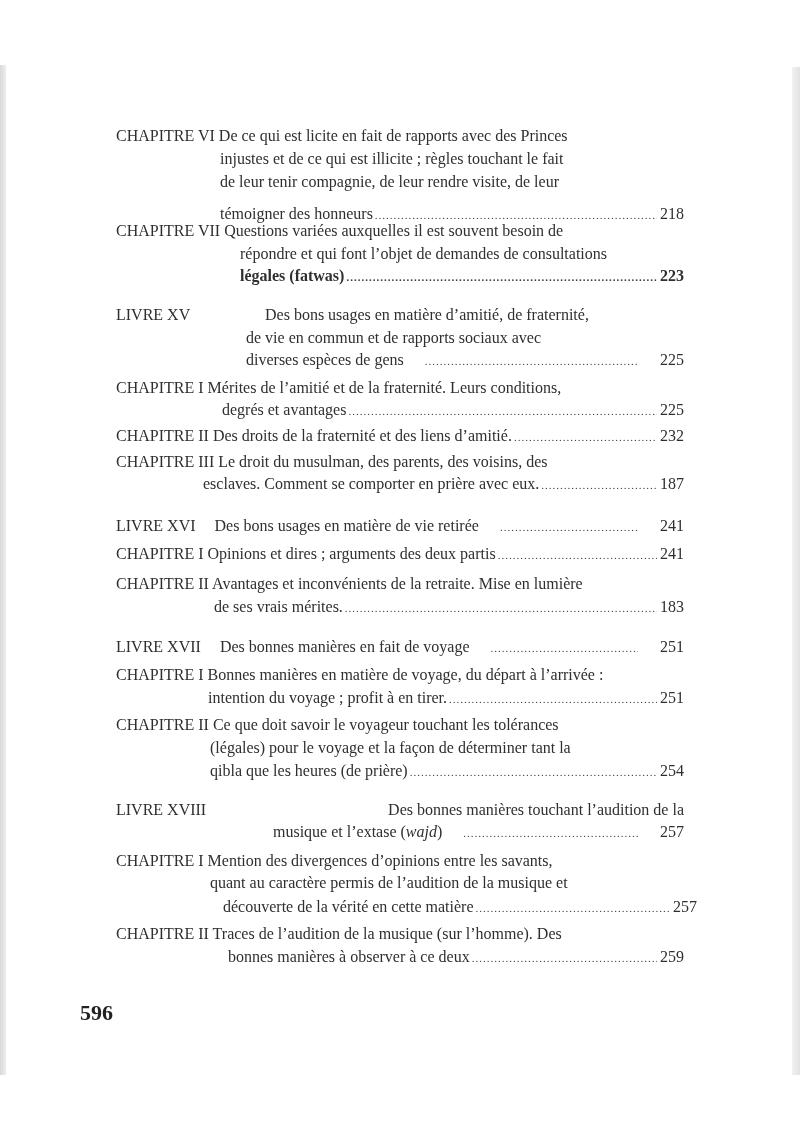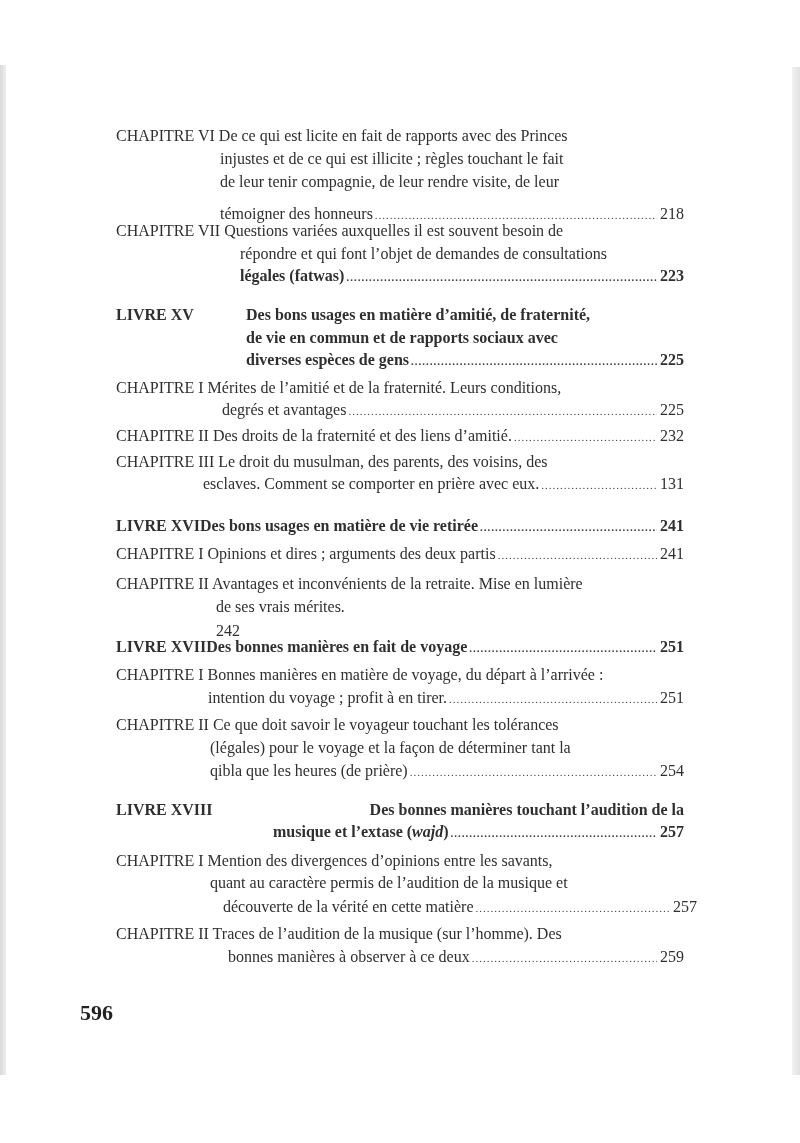--- a/index.html
+++ b/index.html
@@ -11,21 +11,21 @@
   .edge-left { position: absolute; left: 0; top: 65px; width: 6px; height: 1010px;
     background: linear-gradient(to right, #d9d9dc, #eeeeef); }
   .edge-right { position: absolute; right: 0; top: 67px; width: 8px; height: 1008px;
     background: linear-gradient(to left, #e2e2e4, #f1f1f2); }
   .page { position: absolute; left: 0; top: 0; width: 800px; height: 1143px; }
   .line {
     position: absolute; left: 116px; width: 568px; height: 24px;
     font-size: 16px; line-height: 24px; white-space: nowrap;
     display: flex; align-items: baseline; margin-top: 23px;
   }
-  .line.bold { font-weight: bold; }
+  .line.bold { font-weight: normal; gap: 19px; }
   .line .txt { white-space: pre; }
   .line .label { white-space: pre; }
   .line .leader { flex: 1 1 auto; overflow: hidden; margin: 0 3px 0 2px; letter-spacing: 1px;
     font-size: 11px; color: #3a3a3a; }
   .line .leader::before {
     content: "..................................................................................................................................................................................................................................";
   }
   .line .pg { white-space: pre; }
   .page-number { position: absolute; left: 80px; top: 1000px; font-weight: bold; font-size: 22px; color: #222; }
   em.it { font-style: italic; }
@@ -108,21 +108,21 @@
   </div>
 
   <div>
     <div class="line" style="top:427px;">
       <span class="label">CHAPITRE III</span>
         <span class="txt"> <span>Le droit du musulman, des parents, des voisins, des</span></span>
     </div>
     <div class="line" style="top:449px; left:203px; width:481px;">
       <span class="txt">esclaves. Comment se comporter en prière avec eux.</span>
         <span class="leader"></span>
-        <span class="pg">131</span>
+        <span class="pg">187</span>
     </div>
   </div>
 
   <div>
     <div class="line bold" style="top:491px;">
       <span class="label" style="width:150px; display:inline-block;">LIVRE XVI</span>
         <span class="txt">Des bons usages en matière de vie retirée</span>
         <span class="leader"></span>
         <span class="pg">241</span>
     </div>
@@ -135,24 +135,24 @@
         <span class="leader"></span>
         <span class="pg">241</span>
     </div>
   </div>
 
   <div>
     <div class="line" style="top:549px;">
       <span class="label">CHAPITRE II</span>
         <span class="txt"> <span>Avantages et inconvénients de la retraite. Mise en lumière</span></span>
     </div>
-    <div class="line" style="top:572px; left:214px; width:470px;flex-direction:column;">
+    <div class="line" style="top:572px; left:214px; width:470px;">
       <span class="txt">de ses vrais mérites.</span>
         <span class="leader"></span>
-        <span class="pg">242</span>
+        <span class="pg">183</span>
     </div>
   </div>
 
   <div>
     <div class="line bold" style="top:612px;">
       <span class="label" style="width:155px; display:inline-block;">LIVRE XVII</span>
         <span class="txt">Des bonnes manières en fait de voyage</span>
         <span class="leader"></span>
         <span class="pg">251</span>
     </div>

